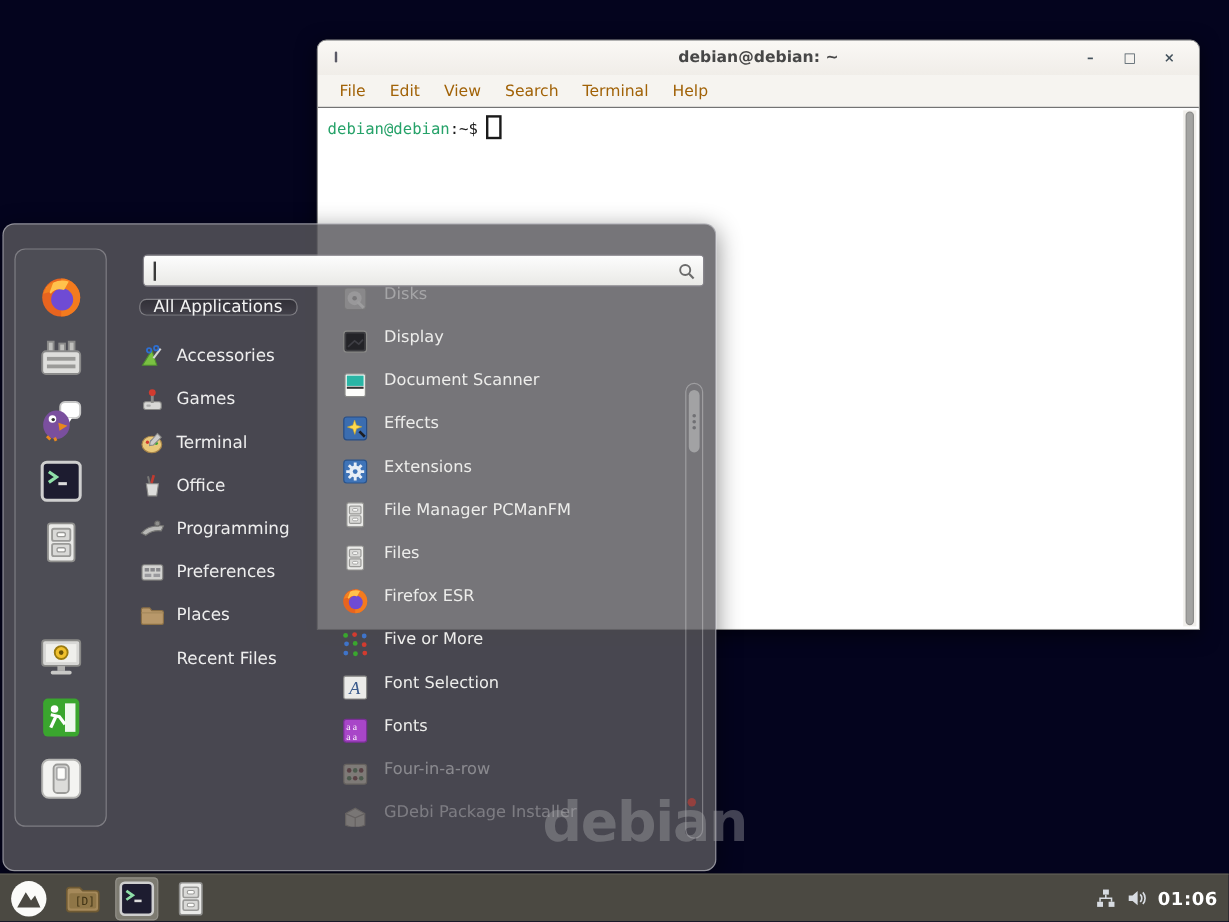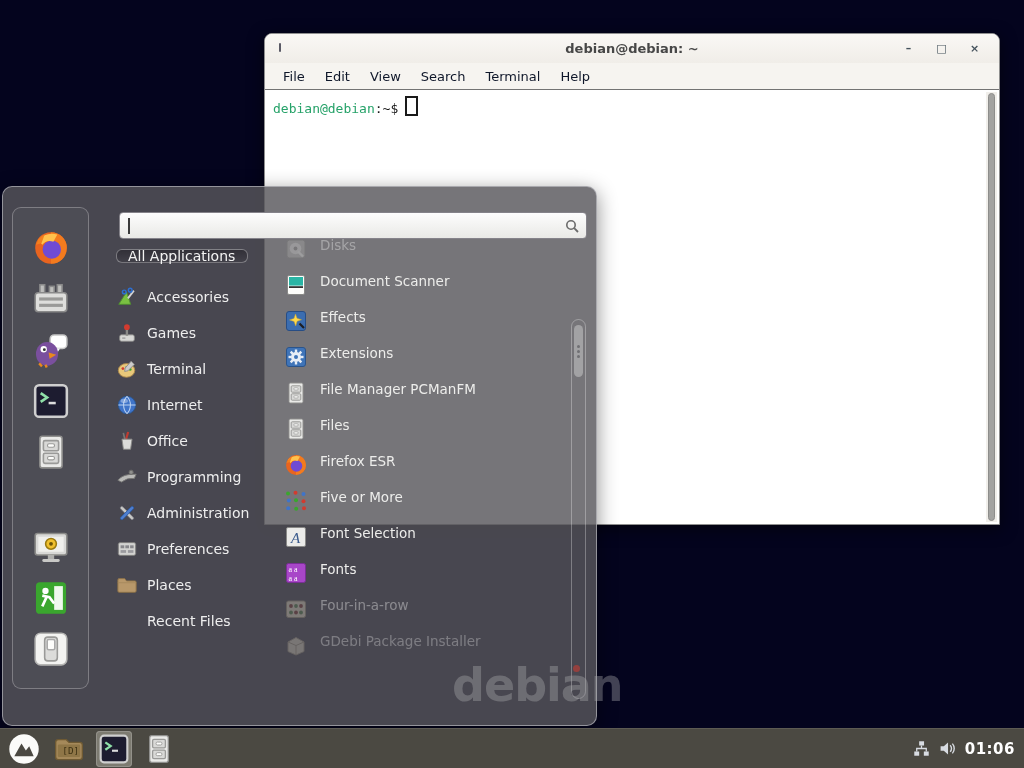--- a/index.html
+++ b/index.html
@@ -12,21 +12,21 @@
     background:#fff;border:1px solid #8f8f8f;border-radius:8px 8px 0 0;
     box-shadow:0 4px 16px rgba(0,0,0,.55);box-sizing:border-box;}
   .titlebar{height:29px;background:linear-gradient(#faf8f5,#f1eeе9,#f0ede8);
     background:linear-gradient(#faf8f5,#f0ede8);border-radius:7px 7px 0 0;position:relative;}
   .titlebar .title{line-height:29px;text-align:center;font-weight:bold;font-size:13px;color:#474747;}
   .win-icon{position:absolute;left:14px;top:9px;width:5px;height:12px;}
   .win-icon i{display:block;width:2px;height:9px;background:#5a5a66;border-radius:1px;}
   .win-buttons{position:absolute;right:8px;top:0;height:29px;display:flex;align-items:center;gap:0;}
   .win-btn{width:33px;text-align:center;color:#44525c;font-size:11px;font-weight:bold;line-height:29px;}
   .menubar{height:26px;background:#f6f4f0;border-bottom:2px solid #737373;display:flex;
-    align-items:center;padding-left:8px;font-size:13px;color:#0f172a;}
+    align-items:center;padding-left:8px;font-size:13px;color:#a16207;}
   .menubar span{padding:0 10px;}
   .term-content{position:absolute;top:56px;bottom:0;left:0;right:0;background:#fff;
     font-family:"DejaVu Sans Mono",monospace;font-size:13px;font-weight:normal;padding:6px 8px;box-sizing:border-box;}
   .prompt-user{color:#26a269;}
   .prompt-rest{color:#1a1a1a;}
   .term-cursor{display:inline-block;width:9px;height:16px;border:2px solid #1a1a1a;background:#fff;
     vertical-align:text-bottom;margin-left:7px;}
   .term-scrollbar{position:absolute;top:2px;bottom:2px;right:2px;width:11px;background:#f1efeb;}
   .term-scroll-thumb{position:absolute;left:2px;right:2px;top:1px;bottom:1px;background:#a3a3a1;border-radius:5px;border:1px solid #8d8d8b;}
 
@@ -233,54 +233,35 @@
             <circle cx="11.5" cy="10.5" r="1.5" fill="#2d6fd2"></circle>
             <circle cx="15.5" cy="12.5" r="1.5" fill="#3aa62e"></circle>
             <path d="M16.5 3.5l3.5 3.5-7 7-3.6.6.6-3.6z" fill="#cccccb" stroke="#8a8a88"></path>
           </svg>
         </span>
         <span>Terminal</span>
       </div>
       <div class="cat-row">
         <span class="cat-ic">
           <svg viewBox="0 0 24 24">
-            <circle cx="12" cy="12" r="9.5" fill="#3f74c9" stroke="#2a548c"></circle>
-            <path d="M2.5 12h19M12 2.5a14 14 0 0 1 0 19M12 2.5a14 14 0 0 0 0 19" stroke="#bcd2f0" fill="none" stroke-width="1.1"></path>
-            <ellipse cx="9" cy="7.5" rx="4" ry="2.3" fill="#fff" opacity=".35"></ellipse>
-          </svg>
-        </span>
-        <span>Internet</span>
-      </div>
-      <div class="cat-row">
-        <span class="cat-ic">
-          <svg viewBox="0 0 24 24">
             <rect x="10.8" y="2" width="2.4" height="9" fill="#c03b30" transform="rotate(16 12 6.5)"></rect>
             <rect x="8" y="3" width="1.8" height="8.5" fill="#787876" transform="rotate(-13 9 7)"></rect>
             <path d="M6.5 10h11l-1.6 11h-7.8z" fill="#dcdcda" stroke="#8a8a88"></path>
           </svg>
         </span>
         <span>Office</span>
       </div>
       <div class="cat-row">
         <span class="cat-ic">
           <svg viewBox="0 0 24 24">
             <path d="M2 15.5Q8 8 22 9l-2 4.5Q12 12.5 6 17.5Z" fill="#b9b9b7" stroke="#787876"></path>
             <circle cx="16.5" cy="6.8" r="2.3" fill="#8f8f8d" stroke="#6a6a68"></circle>
           </svg>
         </span>
         <span>Programming</span>
-      </div>
-      <div class="cat-row">
-        <span class="cat-ic">
-          <svg viewBox="0 0 24 24">
-            <rect x="2.5" y="10.5" width="19" height="3.2" rx="1.6" fill="#c9c9c7" stroke="#84848a" transform="rotate(45 12 12)"></rect>
-            <rect x="2.5" y="10.5" width="19" height="3.2" rx="1.6" fill="#4f7fd0" stroke="#2f5fa8" transform="rotate(-45 12 12)"></rect>
-          </svg>
-        </span>
-        <span>Administration</span>
       </div>
       <div class="cat-row">
         <span class="cat-ic">
           <svg viewBox="0 0 24 24">
             <rect x="2.5" y="5" width="19" height="14" rx="2" fill="#d2d2d0" stroke="#7a7a78"></rect>
             <rect x="5" y="8" width="4" height="3.2" fill="#87878b"></rect>
             <rect x="10.2" y="8" width="4" height="3.2" fill="#87878b"></rect>
             <rect x="15.4" y="8" width="3.8" height="3.2" fill="#87878b"></rect>
             <rect x="5" y="13.2" width="6" height="3" fill="#9a9a9e"></rect>
             <rect x="13" y="13.2" width="6" height="3" fill="#9a9a9e"></rect>
@@ -308,20 +289,30 @@
       <div class="app-row disabled">
         <span class="app-ic">
           <svg viewBox="0 0 24 24">
             <rect x="3" y="3" width="18" height="18" rx="2.5" fill="#9c9c9a" stroke="#7a7a78"></rect>
             <circle cx="11.5" cy="11.5" r="5.8" fill="#bcbcba"></circle>
             <circle cx="11.5" cy="11.5" r="1.9" fill="#7a7a78"></circle>
             <path d="M14 14.5l5 5" stroke="#c5c5c3" stroke-width="2.4"></path>
           </svg>
         </span>
         <span>Disks</span>
+      </div>
+      <div class="app-row">
+        <span class="app-ic">
+          <svg viewBox="0 0 24 24">
+            <rect x="2.5" y="3" width="19" height="17.5" rx="2.5" fill="#3c3c40" stroke="#8a8a88"></rect>
+            <rect x="4.5" y="5" width="15" height="13.5" rx="1" fill="#232327"></rect>
+            <path d="M6 16l5.5-5 3.5 2.8 3.5-3.8" stroke="#3e3e44" fill="none" stroke-width="1.4"></path>
+          </svg>
+        </span>
+        <span>Display</span>
       </div>
       <div class="app-row">
         <span class="app-ic">
           <svg viewBox="0 0 24 24">
             <rect x="3.5" y="2.5" width="17" height="19" rx="1.5" fill="#fdfdfb" stroke="#8a8a88"></rect>
             <rect x="5" y="4" width="14" height="8.6" fill="#2ab5a5"></rect>
             <rect x="5" y="13.2" width="14" height="1.8" fill="#333"></rect>
           </svg>
         </span>
         <span>Document Scanner</span>

